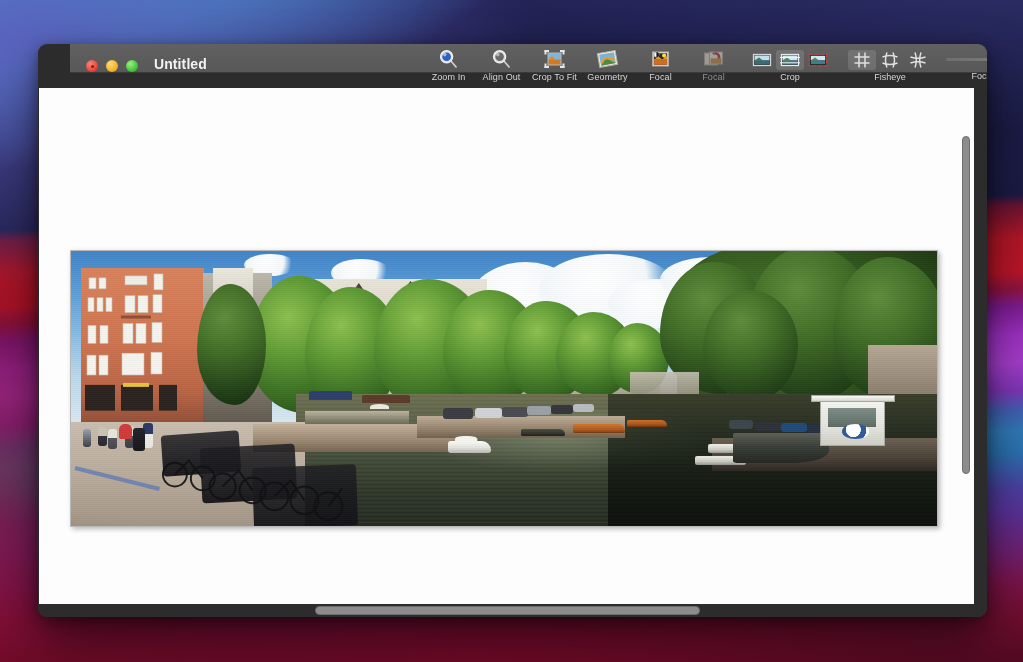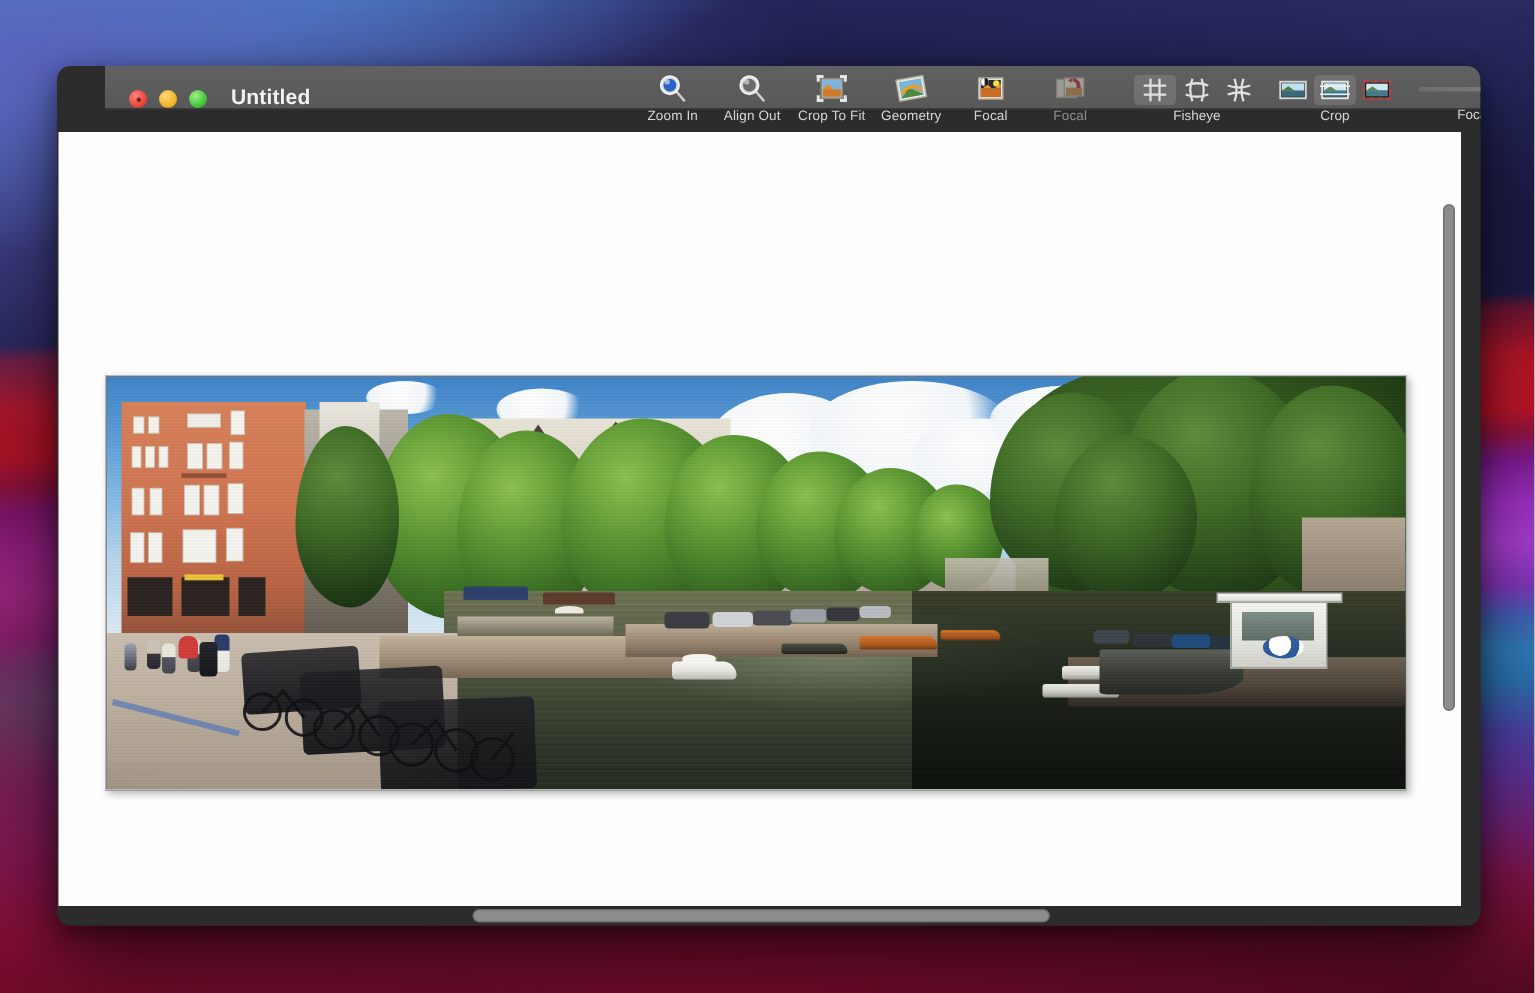--- a/index.html
+++ b/index.html
@@ -436,20 +436,59 @@
           <span class="ico">
             <svg width="23" height="21" viewBox="0 0 23 21" opacity="0.48">
               <rect x="2.5" y="4" width="13" height="12" fill="#e4ded2" stroke="#a9a397" stroke-width="1"></rect>
               <rect x="7.5" y="3" width="13" height="12" fill="#efe9dd" stroke="#a9a397" stroke-width="1"></rect>
               <rect x="8.6" y="9.4" width="10.8" height="5.2" fill="#c2813c"></rect>
               <path d="M13 4.2 a4.2 4.2 0 0 1 4.2 4.2 h-1.6" fill="none" stroke="#a3232a" stroke-width="2.4"></path>
               <path d="M12.6 3 l0 3.2 l-2.6 -1.6 z" fill="#a3232a"></path>
             </svg>
           </span>
           <span class="tblabel">Focal</span>
+        </div>
+
+        <div class="tbgroup" style="margin-left:8px;">
+          <div class="segrow">
+            <div class="seg">
+              <span>
+                <svg width="22" height="16" viewBox="0 0 22 16">
+                  <rect x="2.5" y="2.5" width="17" height="11" fill="#1e1e1e" stroke="#d6d6d6" stroke-width="1.3"></rect>
+                  <rect x="3.5" y="3.5" width="15" height="5" fill="#bfe0ef"></rect>
+                  <path d="M3.5 8.5 L8 5.5 L12 8.5 Z" fill="#4b7a3a"></path>
+                  <rect x="3.5" y="8.5" width="15" height="4" fill="#3a6a79"></rect>
+                </svg>
+              </span>
+            </div>
+            <div class="seg on">
+              <span>
+                <svg width="22" height="16" viewBox="0 0 22 16">
+                  <rect x="2.5" y="2.5" width="17" height="11" fill="#1e1e1e" stroke="#e8e8e8" stroke-width="1.3"></rect>
+                  <rect x="3.5" y="3.5" width="15" height="5" fill="#cfe8f4"></rect>
+                  <path d="M3.5 8.5 L8 5.5 L12 8.5 Z" fill="#588a45"></path>
+                  <rect x="3.5" y="8.5" width="15" height="4" fill="#447a8a"></rect>
+                  <line x1="1" y1="5.5" x2="21" y2="5.5" stroke="#f0f0f0" stroke-width="1"></line>
+                  <line x1="1" y1="10.8" x2="21" y2="10.8" stroke="#f0f0f0" stroke-width="1"></line>
+                </svg>
+              </span>
+            </div>
+            <div class="seg">
+              <span>
+                <svg width="22" height="16" viewBox="0 0 22 16">
+                  <rect x="3" y="3" width="16" height="10" fill="#1e1e1e"></rect>
+                  <rect x="3.8" y="3.8" width="14.4" height="4.6" fill="#cfe8f4"></rect>
+                  <path d="M3.8 8.4 L8 5.6 L12 8.4 Z" fill="#588a45"></path>
+                  <rect x="3.8" y="8.4" width="14.4" height="3.8" fill="#447a8a"></rect>
+                  <rect x="2.2" y="2.2" width="17.6" height="11.6" fill="none" stroke="#d03a36" stroke-width="1.3" stroke-dasharray="3.5 2.2"></rect>
+                </svg>
+              </span>
+            </div>
+          </div>
+          <div class="grouplabel">Crop</div>
         </div>
 
         <div class="tbgroup" style="margin-left:16px;">
           <div class="segrow">
             <div class="seg on">
               <span>
                 <svg width="18" height="18" viewBox="0 0 18 18">
                   <g stroke="#e0e0e0" stroke-width="1.5" fill="none">
                     <line x1="6" y1="1.5" x2="6" y2="16.5"></line>
                     <line x1="12" y1="1.5" x2="12" y2="16.5"></line>
@@ -480,59 +519,20 @@
                     <path d="M1.5 6 C6 7.6 12 7.6 16.5 6"></path>
                     <path d="M1.5 12 C6 10.4 12 10.4 16.5 12"></path>
                   </g>
                 </svg>
               </span>
             </div>
           </div>
           <div class="grouplabel">Fisheye</div>
         </div>
 
-        <div class="tbgroup" style="margin-left:8px;">
-          <div class="segrow">
-            <div class="seg">
-              <span>
-                <svg width="22" height="16" viewBox="0 0 22 16">
-                  <rect x="2.5" y="2.5" width="17" height="11" fill="#1e1e1e" stroke="#d6d6d6" stroke-width="1.3"></rect>
-                  <rect x="3.5" y="3.5" width="15" height="5" fill="#bfe0ef"></rect>
-                  <path d="M3.5 8.5 L8 5.5 L12 8.5 Z" fill="#4b7a3a"></path>
-                  <rect x="3.5" y="8.5" width="15" height="4" fill="#3a6a79"></rect>
-                </svg>
-              </span>
-            </div>
-            <div class="seg on">
-              <span>
-                <svg width="22" height="16" viewBox="0 0 22 16">
-                  <rect x="2.5" y="2.5" width="17" height="11" fill="#1e1e1e" stroke="#e8e8e8" stroke-width="1.3"></rect>
-                  <rect x="3.5" y="3.5" width="15" height="5" fill="#cfe8f4"></rect>
-                  <path d="M3.5 8.5 L8 5.5 L12 8.5 Z" fill="#588a45"></path>
-                  <rect x="3.5" y="8.5" width="15" height="4" fill="#447a8a"></rect>
-                  <line x1="1" y1="5.5" x2="21" y2="5.5" stroke="#f0f0f0" stroke-width="1"></line>
-                  <line x1="1" y1="10.8" x2="21" y2="10.8" stroke="#f0f0f0" stroke-width="1"></line>
-                </svg>
-              </span>
-            </div>
-            <div class="seg">
-              <span>
-                <svg width="22" height="16" viewBox="0 0 22 16">
-                  <rect x="3" y="3" width="16" height="10" fill="#1e1e1e"></rect>
-                  <rect x="3.8" y="3.8" width="14.4" height="4.6" fill="#cfe8f4"></rect>
-                  <path d="M3.8 8.4 L8 5.6 L12 8.4 Z" fill="#588a45"></path>
-                  <rect x="3.8" y="8.4" width="14.4" height="3.8" fill="#447a8a"></rect>
-                  <rect x="2.2" y="2.2" width="17.6" height="11.6" fill="none" stroke="#d03a36" stroke-width="1.3" stroke-dasharray="3.5 2.2"></rect>
-                </svg>
-              </span>
-            </div>
-          </div>
-          <div class="grouplabel">Crop</div>
-        </div>
-
         <div class="slidergroup">
           <div class="slider-track">
             <div class="slider-line"></div>
             <div class="slider-knob"></div>
           </div>
           <div class="grouplabel">Focal Length</div>
         </div>
 
       </div>
     </div>

